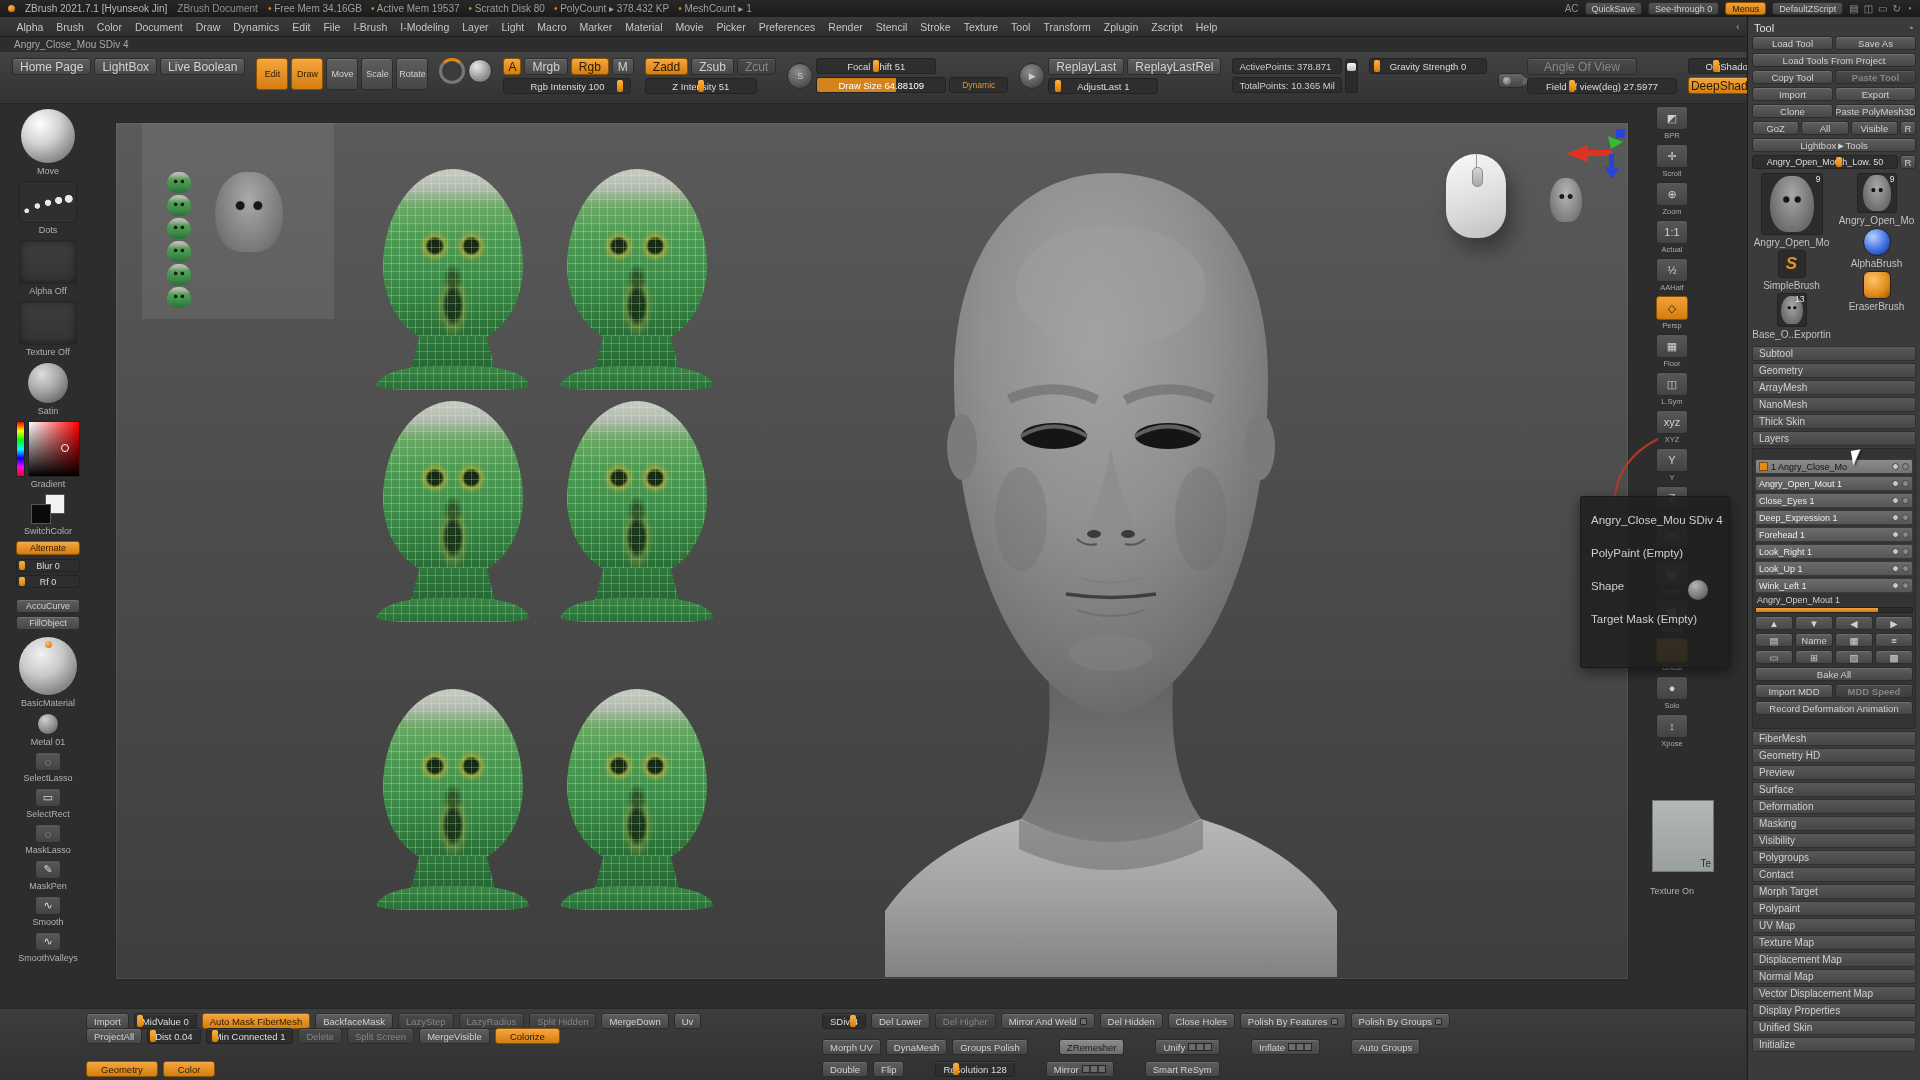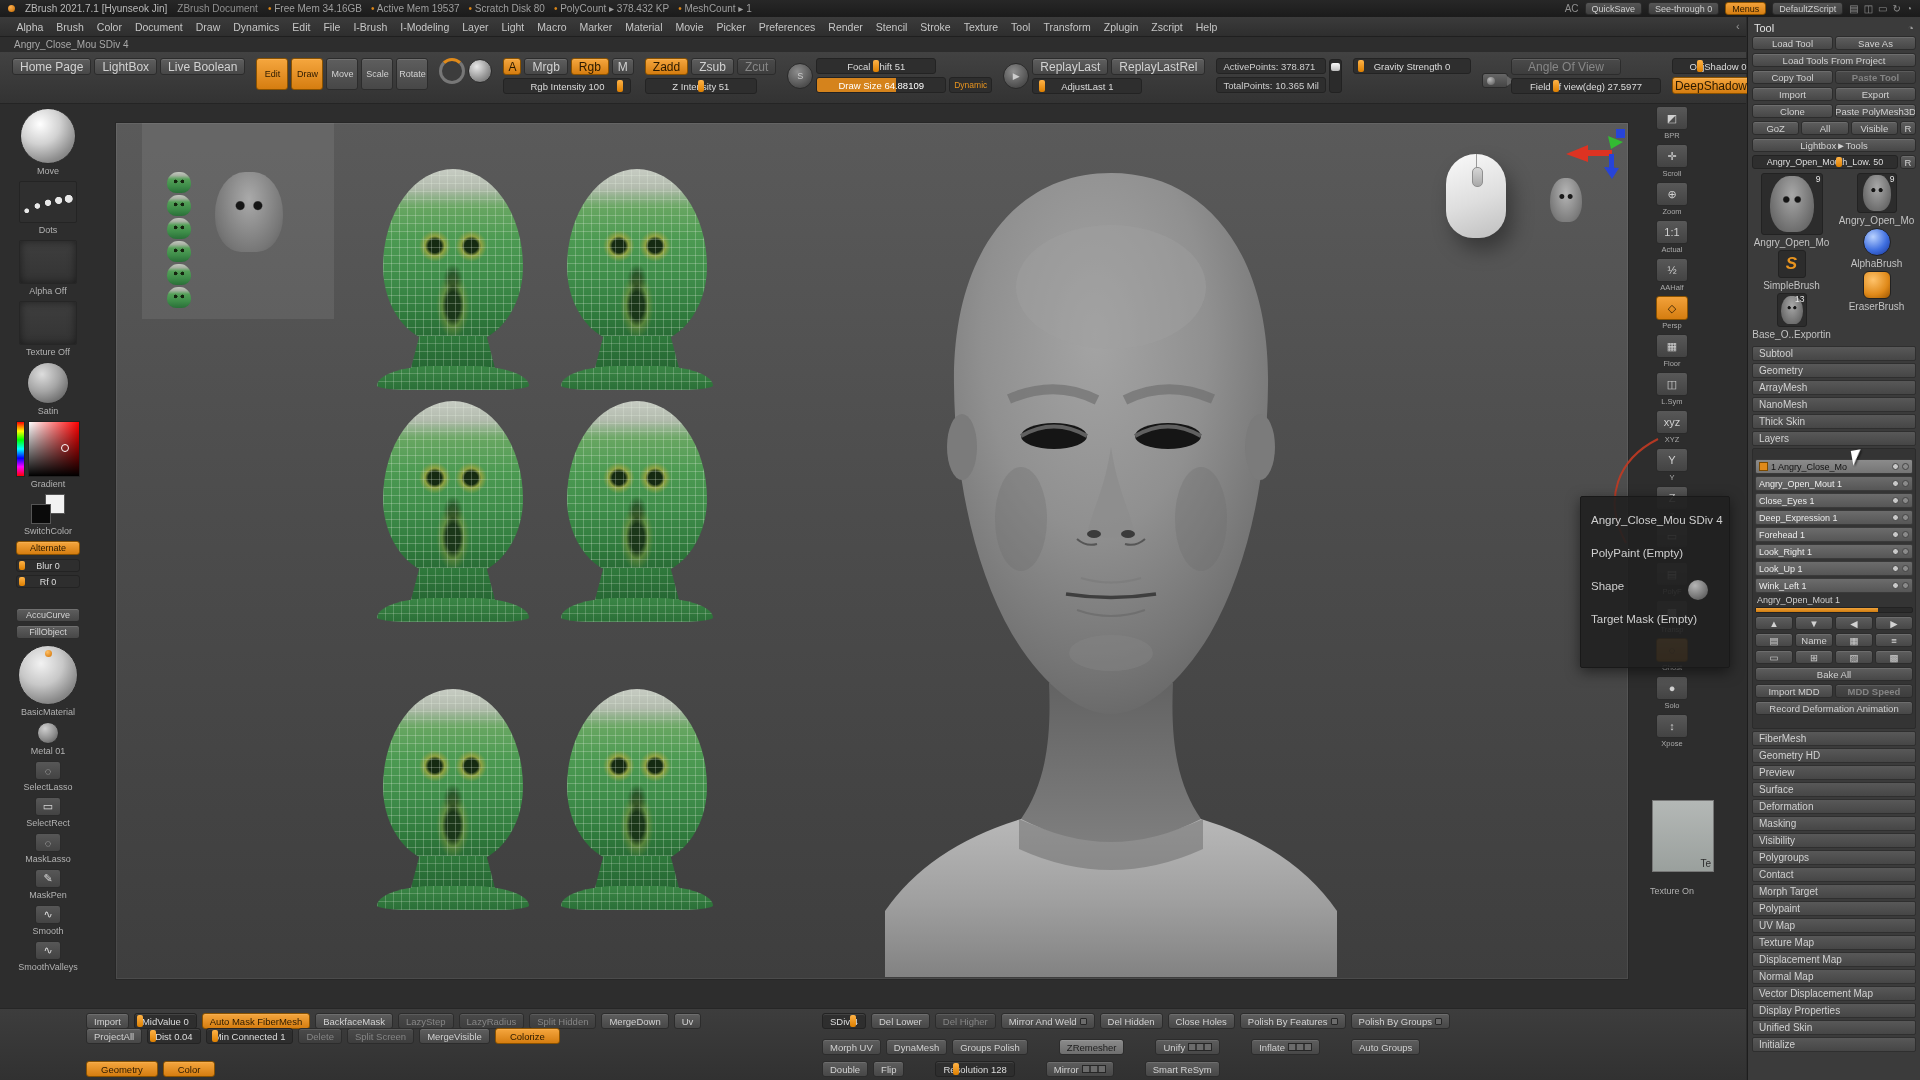--- a/index.html
+++ b/index.html
@@ -57,21 +57,21 @@
   .circle-btn { width:26px; height:26px; border-radius:50%;
     background:radial-gradient(circle at 40% 32%,#8d8d8d,#4f4f4f 70%,#3a3a3a); border:1px solid #2a2a2a;
     display:flex; align-items:center; justify-content:center; font-size:9px; color:#ccc; }
   .circle-btn.ring { border:3px solid #777; border-top-color:#e08a1a; background:#3c3c3c; }
   .sphere-ico { width:24px; height:24px; border-radius:50%;
     background:radial-gradient(circle at 35% 30%,#e8e8e8,#9a9a9a 55%,#5f5f5f); border:1px solid #2a2a2a; }
   .vslider { width:13px; height:34px; background:#2b2b2b; border:1px solid #222; border-radius:3px; position:relative; }
   .vslider::after { content:""; position:absolute; left:1px; right:1px; top:3px; height:8px; border-radius:2px;
     background:linear-gradient(#fafafa,#bdbdbd); }
   .tag-dynamic { font-size:8.5px; color:#e8941f; background:#2e2e2e; border:1px solid #232323;
-    border-radius:3px; height:16px; display:inline-flex; align-items:center; padding:0 4px; }
+    border-radius:3px; height:16px; display:inline-flex; align-items:center; padding:0 12px; }
   .info-box { background:#2e2e2e; border:1px solid #232323; border-radius:3px; height:16px;
     display:inline-flex; align-items:center; padding:0 6px; font-size:9.5px; color:#cfcfcf; white-space:nowrap; }
   .cam { width:26px; height:15px; border-radius:3px; background:linear-gradient(#666,#454545);
     border:1px solid #2a2a2a; position:relative; margin-top:8px; }
   .cam::before { content:""; position:absolute; left:4px; top:3px; width:8px; height:8px; border-radius:50%;
     background:radial-gradient(circle at 35% 30%,#bbb,#555); }
   .cam::after { content:""; position:absolute; right:-7px; top:2px;
     border-top:5px solid transparent; border-bottom:5px solid transparent; border-left:7px solid #666; }
 
   
@@ -430,21 +430,21 @@
     </div>
     <div class="tray-label">Gradient</div>
     <div class="switch2">
       <div class="back"></div>
       <div class="front"></div>
     </div>
     <div class="tray-label">SwitchColor</div>
     <div class="btn orange tray-btn">Alternate</div>
     <div class="slider p8 tray-slider" style="margin-top:4px">Blur 0</div>
     <div class="slider p8 tray-slider" style="margin-top:3px">Rf 0</div>
-    <div class="btn tray-btn" style="margin-top:20px">AccuCurve</div>
+    <div class="btn tray-btn" style="margin-top:11px">AccuCurve</div>
     <div class="btn tray-btn" style="margin-top:3px">FillObject</div>
     <div class="sphere-mat" style="margin-top:6px"></div>
     <div class="tray-label">BasicMaterial</div>
     <div class="sphere-sm"></div>
     <div class="tray-label">Metal 01</div>
     <div class="tray-ico">◌</div>
     <div class="tray-label">SelectLasso</div>
     <div class="tray-ico">▭</div>
     <div class="tray-label">SelectRect</div>
     <div class="tray-ico">◌</div>

